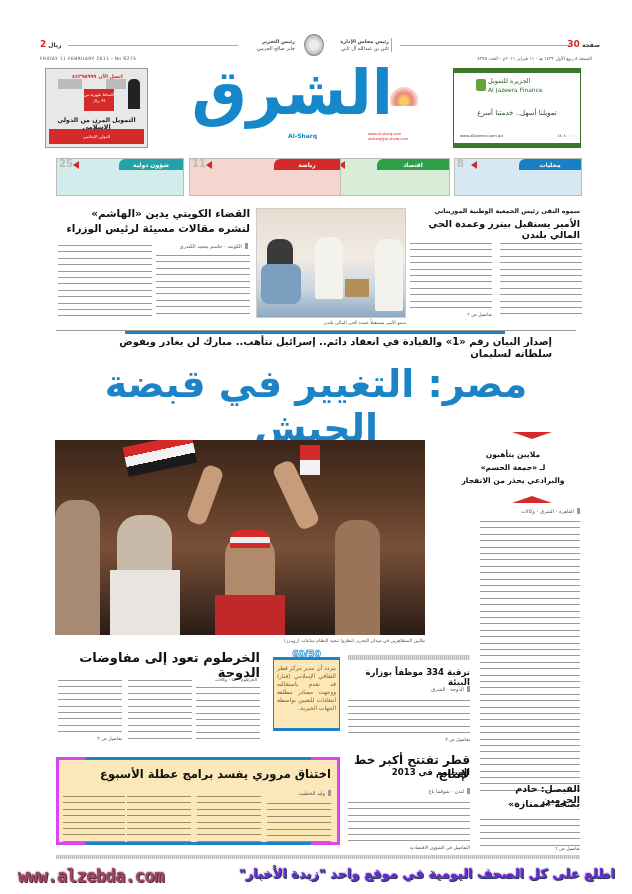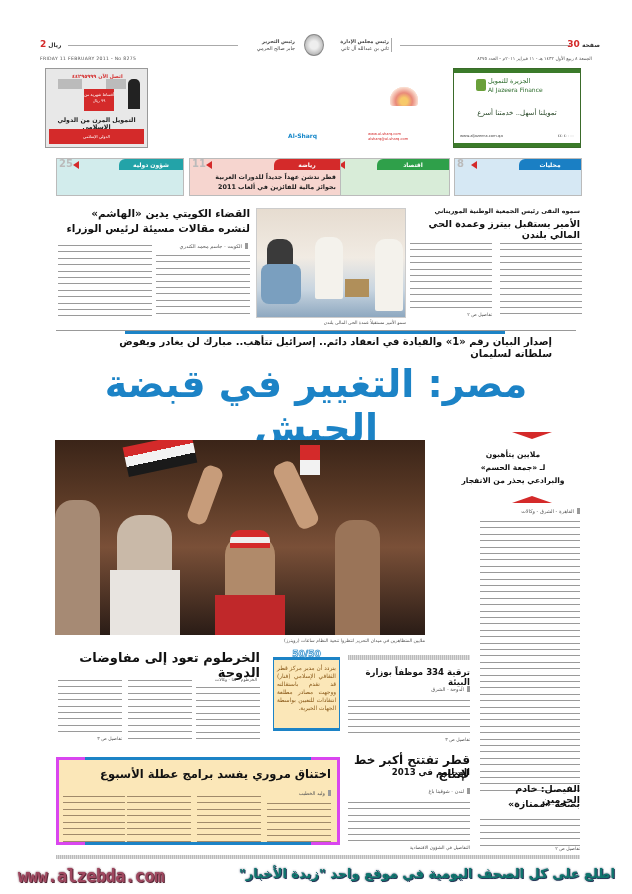--- a/index.html
+++ b/index.html
@@ -54,20 +54,21 @@
   </div>
   <div class="abs" style="left:12px; top:10px; width:24px; height:10px; background:#bbb;"></div>
   <div class="abs" style="left:60px; top:10px; width:20px; height:10px; background:#bbb;"></div>
   <div class="abs" style="left:2px; right:2px; top:47px; font-size:6.3px; font-weight:bold; text-align:center; direction:rtl; color:#222;">التمويل المرن من الدولي الإسلامي</div>
   <div class="abs" style="left:3px; right:3px; top:60px; height:15px; background:#d42a2a; color:#fff; font-size:4px; text-align:center; line-height:15px;">
     <span>الدولي الإسلامي</span>
   </div>
 </div>
 
 <div class="abs" style="left:218px; top:66px; width:205px; height:82px;">
+  <div class="abs" style="left:0; top:-10px; width:175px; font-size:62px; font-weight:bold; color:#1687c9; direction:rtl; text-align:center; letter-spacing:-2px;">الشرق</div>
   <div class="abs" style="left:172px; top:16px; width:28px; height:24px; border-radius:50% 50% 10% 10%; background:radial-gradient(circle at 50% 80%, #f7c96a 15%, #e98a7a 35%, #fbe3d6 60%, transparent 62%);"></div>
   <div class="abs" style="left:70px; top:66px; font-size:6px; font-weight:bold; color:#1687c9;">Al-Sharq</div>
   <div class="abs" style="left:150px; top:66px; font-size:3.6px; line-height:5px; color:#d42a2a;">
     <div>www.al-sharq.com</div>
     <div>alsharq@al-sharq.com</div>
   </div>
 </div>
 
 <div class="abs" style="left:453px; top:68px; width:128px; height:80px; border:1px solid #3a6b2a; background:#fff; overflow:hidden;">
   <div class="abs" style="left:0; right:0; top:0; height:4px; background:#3b7b2a;"></div>
@@ -87,21 +88,20 @@
 </div>
 <div class="secbox" style="left:322px; width:128px; background:#d8ecd8;">
   <div class="sectab" style="width:72px; background:#2fa04a;">اقتصاد</div>
   <div class="secnum">3</div>
   <div class="secarrow"></div>
 </div>
 <div class="secbox" style="left:189px; width:152px; background:#f6d5cf;">
   <div class="sectab" style="width:66px; background:#d42a2a;">رياضة</div>
   <div class="secnum">11</div>
   <div class="secarrow"></div>
-  <div class="sectext">قطر تدشن عهداً جديداً للدورات العربية بجوائز مالية للفائزين في ألعاب 2011</div>
 </div>
 <div class="secbox" style="left:56px; width:128px; background:#d2ecec;padding-left:14px;">
   <div class="sectab" style="width:64px; background:#23a3a8;">شؤون دولية</div>
   <div class="secnum">25</div>
   <div class="secarrow"></div>
 </div>
 
 <div class="abs hl" style="left:410px; top:207px; width:170px; font-size:6.4px;">سموه التقى رئيس الجمعية الوطنية الموريتاني</div>
 <div class="abs hl" style="left:404px; top:218px; width:176px; font-size:9.5px;">الأمير يستقبل بيترز وعمدة الحي المالي بلندن</div>
 <div class="abs" style="left:410px; top:240px; width:172px; height:80px;">
@@ -155,21 +155,21 @@
 <div class="txtcol abs" style="left:480px; top:518px; width:100px; height:275px; background:repeating-linear-gradient(#fff 0 3px,#9a9a9a 3px 4px,#fff 4px 6.4px);"></div>
 
 <div class="abs hl" style="left:56px; top:650px; width:204px; font-size:13px;">الخرطوم تعود إلى مفاوضات الدوحة</div>
 <div class="abs byline" style="left:196px; top:677px; width:64px; border-right:0; font-size:4.4px;">الخرطوم - قنا - وكالات</div>
 <div class="txtcol abs" style="left:196px; top:684px; width:64px; height:58px; background:repeating-linear-gradient(#fff 0 3px,#9a9a9a 3px 4px,#fff 4px 6.4px);"></div>
 <div class="txtcol abs" style="left:128px; top:677px; width:64px; height:65px; background:repeating-linear-gradient(#fff 0 3px,#9a9a9a 3px 4px,#fff 4px 6.4px);"></div>
 <div class="txtcol abs" style="left:58px; top:677px; width:64px; height:58px; background:repeating-linear-gradient(#fff 0 3px,#9a9a9a 3px 4px,#fff 4px 6.4px);"></div>
 <div class="abs more" style="left:58px; top:736px; width:64px;">تفاصيل ص ٣</div>
 
 <div class="abs" style="left:273px; top:657px; width:67px; height:74px; background:#fbe7b8; border-top:3px solid #1c83c6; border-bottom:3px solid #1c83c6; border-left:1px solid #1c83c6; border-right:1px solid #1c83c6;">
-  <div class="abs" style="left:0; right:0; top:-11px; text-align:center; font-size:9px; font-weight:bold; color:#fff; -webkit-text-stroke:0.6px #1c83c6; text-shadow:0 0 1px #1c83c6;">50/50</div>
+  <div class="abs" style="left:0; right:0; top:-11px; text-align:center; font-size:9px; font-weight:bold; color:#fff; -webkit-text-stroke:0.6px #1c83c6; text-shadow:0 0 1px #1c83c6;">60/50</div>
   <div class="abs" style="left:3px; right:3px; top:4px; font-size:5.8px; line-height:8px; color:#8a5a1a; direction:rtl; text-align:justify;">يتردد أن مدير مركز قطر الثقافي الإسلامي (فنار) قد تقدم باستقالته ووجهت مصادر مطلعة انتقادات للتعيين بواسطة الجهات الخيرية.</div>
 </div>
 
 <div class="abs" style="left:348px; top:655px; width:122px; height:5px; background:repeating-linear-gradient(90deg,#bbb 0 1px,#ddd 1px 2px);"></div>
 <div class="abs hl" style="left:348px; top:667px; width:122px; font-size:8.6px;">ترقية 334 موظفاً بوزارة البيئة</div>
 <div class="abs byline" style="left:400px; top:686px; width:70px;">الدوحة - الشرق</div>
 <div class="txtcol abs" style="left:348px; top:697px; width:122px; height:40px; background:repeating-linear-gradient(#fff 0 3px,#9a9a9a 3px 4px,#fff 4px 6.4px);"></div>
 <div class="abs more" style="left:420px; top:737px; width:50px;">تفاصيل ص ٣</div>
 
 <div class="abs hl" style="left:348px; top:753px; width:122px; font-size:12px;">قطر تفتتح أكبر خط لإنتاج</div>
@@ -190,13 +190,13 @@
 </div>
 
 <div class="abs hl" style="left:480px; top:783px; width:100px; font-size:9.5px;">الفيصل: خادم الحرمين</div>
 <div class="abs hl" style="left:480px; top:798px; width:100px; font-size:9.5px;">بصحة «ممتازة»</div>
 <div class="txtcol abs" style="left:480px; top:816px; width:100px; height:32px; background:repeating-linear-gradient(#fff 0 3px,#9a9a9a 3px 4px,#fff 4px 6.4px);"></div>
 <div class="abs more" style="left:530px; top:846px; width:50px;">تفاصيل ص ٢</div>
 
 <div class="abs" style="left:56px; top:855px; width:524px; height:4px; background:repeating-linear-gradient(90deg,#bbb 0 1px,#ddd 1px 2px);"></div>
 
 <div class="abs" style="left:18px; top:866px; font-family:'DejaVu Sans Mono', monospace; font-size:17px; font-weight:bold; color:#a04860; letter-spacing:-0.5px; text-shadow:0 0 2px #5a2a38, 1px 1px 0 #5a2a38;">www.alzebda.com</div>
-<div class="abs" style="left:195px; top:866px; width:420px; direction:rtl; text-align:right; font-size:13px; font-weight:bold; color:#0f766e; text-shadow:0 0 2px #2a3a5a, 1px 1px 0 #2a3a5a;">اطلع على كل الصحف اليومية في موقع واحد "زبدة الأخبار"</div>
+<div class="abs" style="left:195px; top:866px; width:420px; direction:rtl; text-align:right; font-size:13px; font-weight:bold; color:#6d28d9; text-shadow:0 0 2px #2a3a5a, 1px 1px 0 #2a3a5a;">اطلع على كل الصحف اليومية في موقع واحد "زبدة الأخبار"</div>
 
 </body></html>

